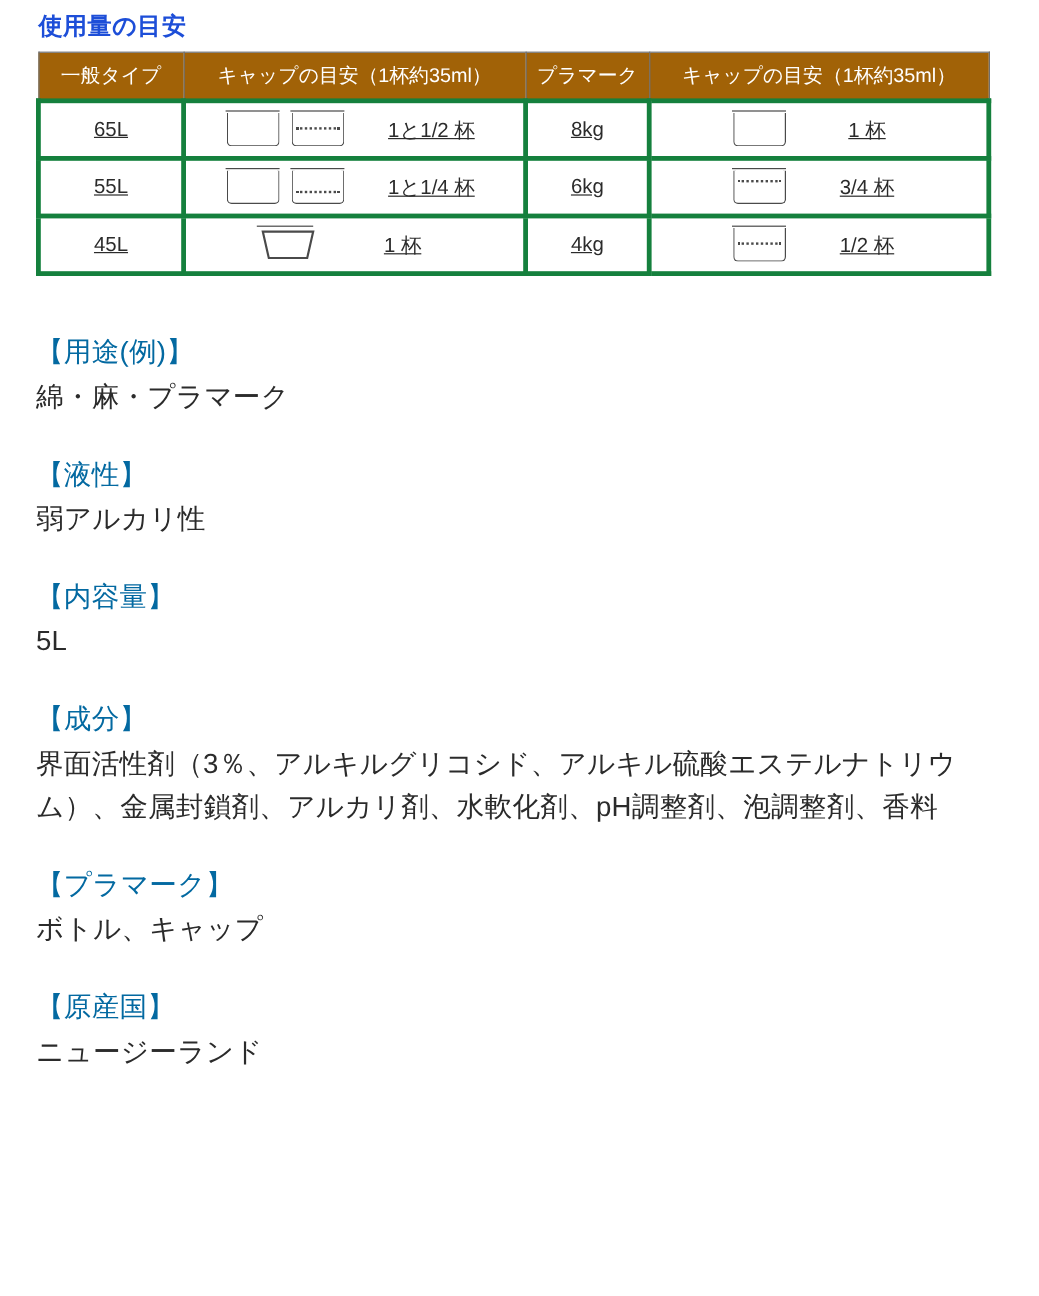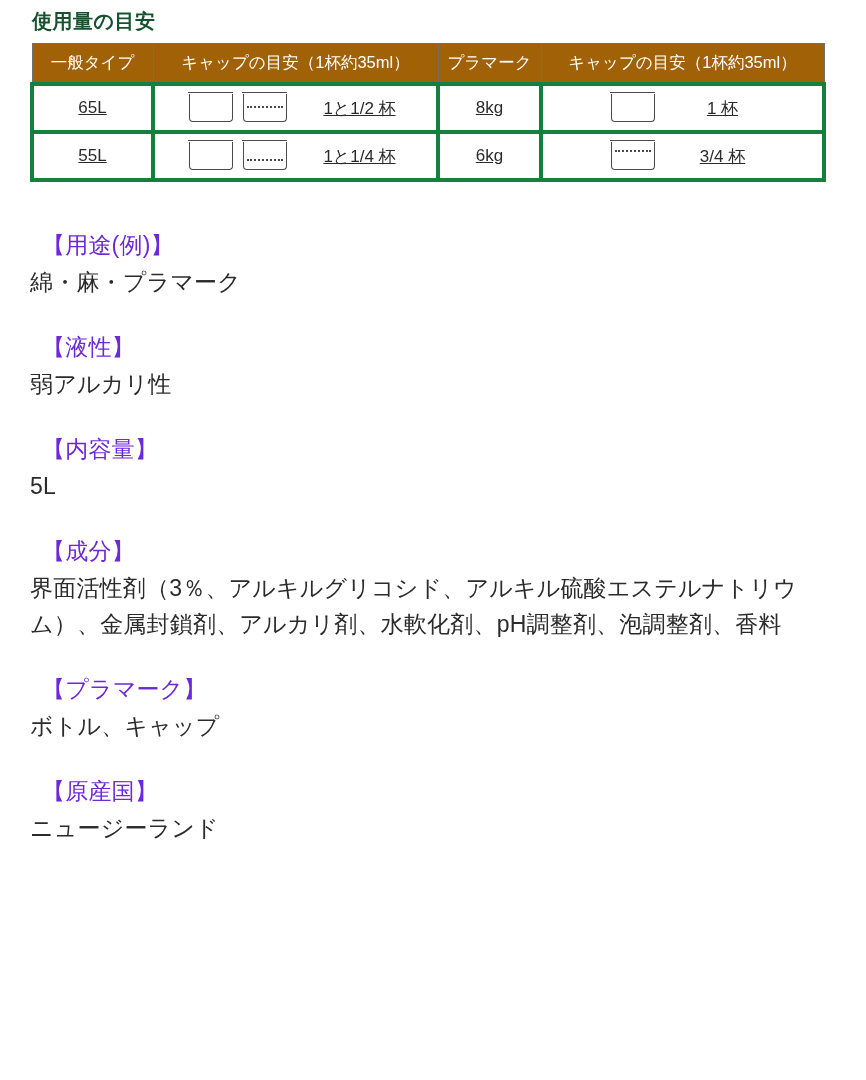--- a/index.html
+++ b/index.html
@@ -22,21 +22,21 @@
     position: relative;
   }
 
   
   .usage-block {
     padding: 8px 30px 0 30px;
   }
   .usage-title {
     font-size: 20px;
     font-weight: bold;
-    color: #14532d;
+    color: #1d4ed8;
     margin: 0 0 8px 2px;
     letter-spacing: 0.5px;
   }
   table.usage-table {
     border-collapse: collapse;
     width: 772px;
     table-layout: fixed;
     background: #fff;
   }
   table.usage-table th {
@@ -125,22 +125,22 @@
   .specs {
     padding: 46px 30px 30px 30px;
   }
   .spec {
     margin-bottom: 30px;
   }
   .spec:last-child { margin-bottom: 0; }
   .spec-head {
     font-size: 23px;
     line-height: 1.5;
-    color: #6d28d9;
-    margin: 0 0 2px 12px;
+    color: #0369a1;
+    margin: 0 0 2px 0;
     letter-spacing: 0.2px;
   }
   .spec-body {
     font-size: 23px;
     line-height: 1.55;
     color: #2b2b2b;
     margin: 0;
     letter-spacing: 0.2px;
     word-break: break-all;
   }
@@ -207,20 +207,46 @@
               <div class="cap-icons" style="min-width:60px">
                 <span class="cup half">
                     <span class="level" style="top:8px"></span>
                   </span>
               </div>
               <span class="cap-label narrow">3/4 杯</span>
             </div>
           </td>
         </tr>
 
+        <tr>
+          <td class="size-cell">45L</td>
+          <td>
+            <div class="cap-row">
+              <div class="cap-icons" style="min-width:60px">
+                <span class="cup trap">
+                  <svg width="48" height="28" viewBox="0 0 48 28" aria-hidden="true">
+                    <path d="M3 3 L45 3 L40 25 L8 25 Z" fill="none" stroke="#4a4a4a" stroke-width="1.8"></path>
+                  </svg>
+                </span>
+              </div>
+              <span class="cap-label">1 杯</span>
+            </div>
+          </td>
+          <td class="size-cell">4kg</td>
+          <td>
+            <div class="cap-row">
+              <div class="cap-icons" style="min-width:60px">
+                <span class="cup half">
+                    <span class="level"></span>
+                  </span>
+              </div>
+              <span class="cap-label narrow">1/2 杯</span>
+            </div>
+          </td>
+        </tr>
 
       </tbody>
     </table>
   </section>
 
   <section class="specs">
 
     <div class="spec">
       <p class="spec-head">【用途(例)】</p>
       <p class="spec-body">綿・麻・プラマーク</p>

